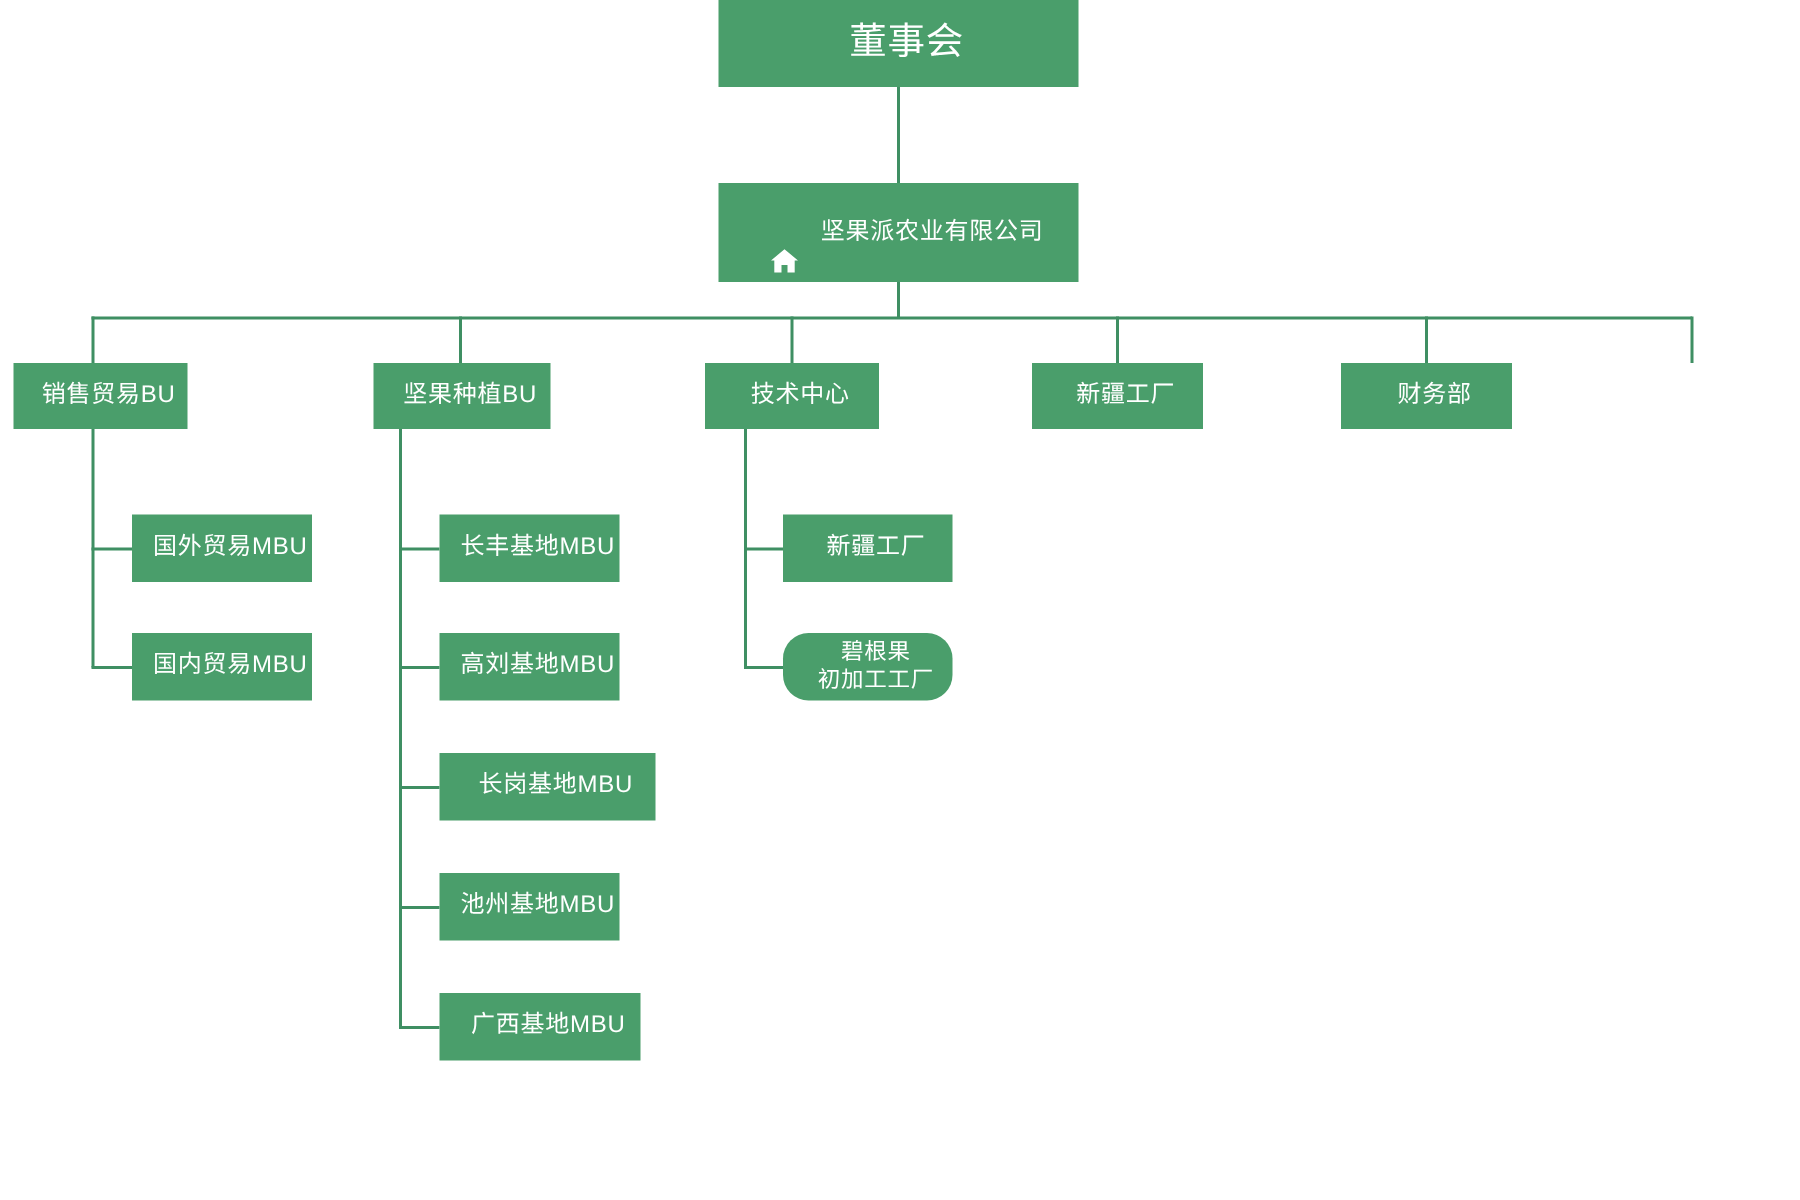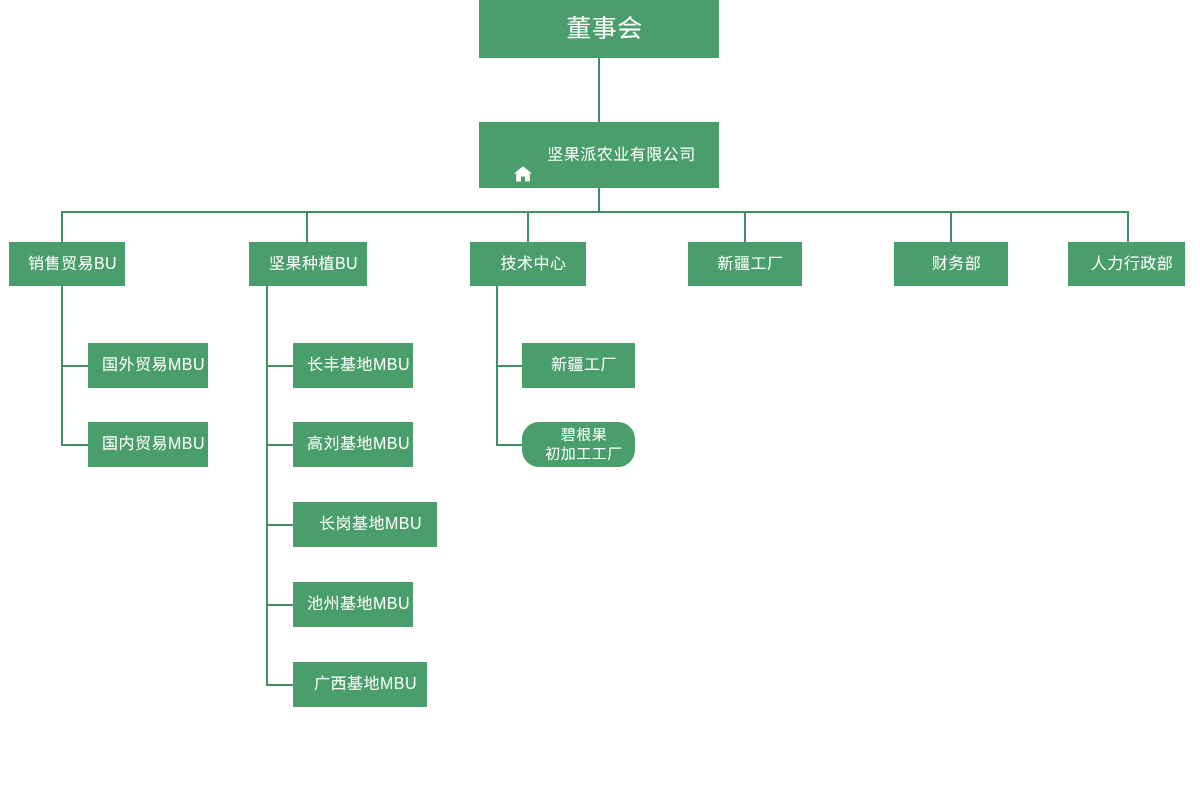--- a/index.html
+++ b/index.html
@@ -122,21 +122,20 @@
       </span>
       <span>坚果派农业有限公司</span>
     </span>
   </div>
 
   <div class="node level2" style="left:9px; top:242px; width:116px; height:44px;">销售贸易BU</div>
   <div class="node level2" style="left:249px; top:242px; width:118px; height:44px;text-align:right;">坚果种植BU</div>
   <div class="node level2" style="left:470px; top:242px; width:116px; height:44px;">技术中心</div>
   <div class="node level2" style="left:688px; top:242px; width:114px; height:44px;">新疆工厂</div>
   <div class="node level2" style="left:894px; top:242px; width:114px; height:44px;">财务部</div>
-  <div class="node level2" style="left:1068px; top:242px; width:117px; height:44px;">人力行政部</div>
 
   <div class="node level3" style="left:88px; top:343px; width:120px; height:45px;">国外贸易MBU</div>
   <div class="node level3" style="left:88px; top:422px; width:120px; height:45px;">国内贸易MBU</div>
 
   <div class="node level3" style="left:293px; top:343px; width:120px; height:45px;">长丰基地MBU</div>
   <div class="node level3" style="left:293px; top:422px; width:120px; height:45px;">高刘基地MBU</div>
   <div class="node level3" style="left:293px; top:502px; width:144px; height:45px;">长岗基地MBU</div>
   <div class="node level3" style="left:293px; top:582px; width:120px; height:45px;">池州基地MBU</div>
   <div class="node level3" style="left:293px; top:662px; width:134px; height:45px;">广西基地MBU</div>
 

